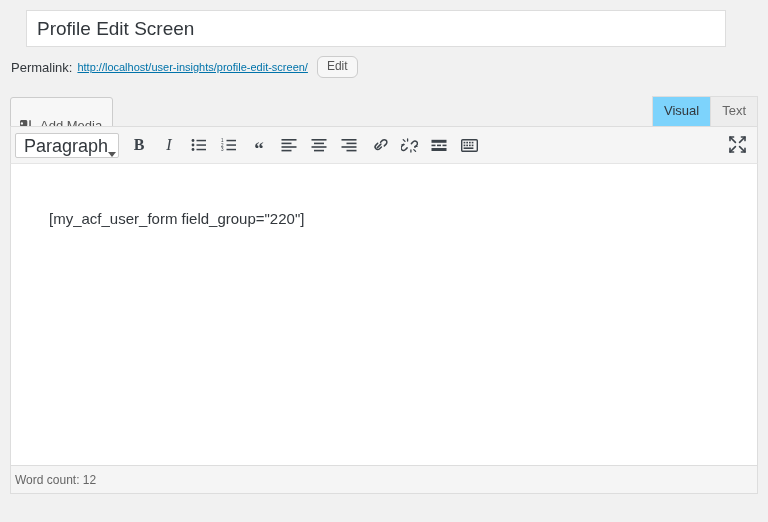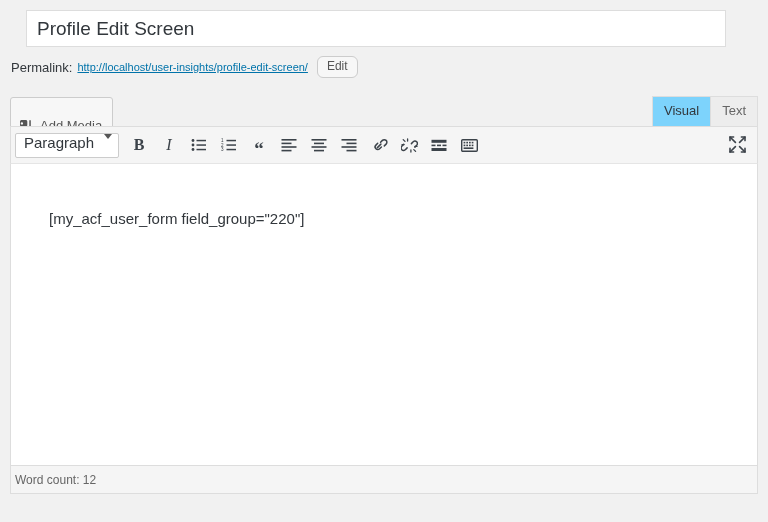--- a/index.html
+++ b/index.html
@@ -151,30 +151,30 @@
     background: #f5f5f5;
     border: 1px solid #ddd;
     border-bottom: 1px solid #e5e5e5;
     box-sizing: border-box;
     display: flex;
     align-items: center;
     padding-left: 4px;
   }
   .format-select {
     display: flex;
-    align-items: flex-start;
+    align-items: flex-end;
     justify-content: space-between;
     width: 104px;
     height: 25px;
     background: #fff;
     border: 1px solid #ccc;
     border-radius: 2px;
     box-sizing: border-box;
     padding: 0 6px 0 8px;
-    font-size: 15px;
+    font-size: 18px;
     color: #32373c;
     cursor: pointer;
     margin-right: 5px;
   }
   .caret-down {
     width: 0; height: 0;
     border-left: 4px solid transparent;
     border-right: 4px solid transparent;
     border-top: 5px solid #555;
   }

